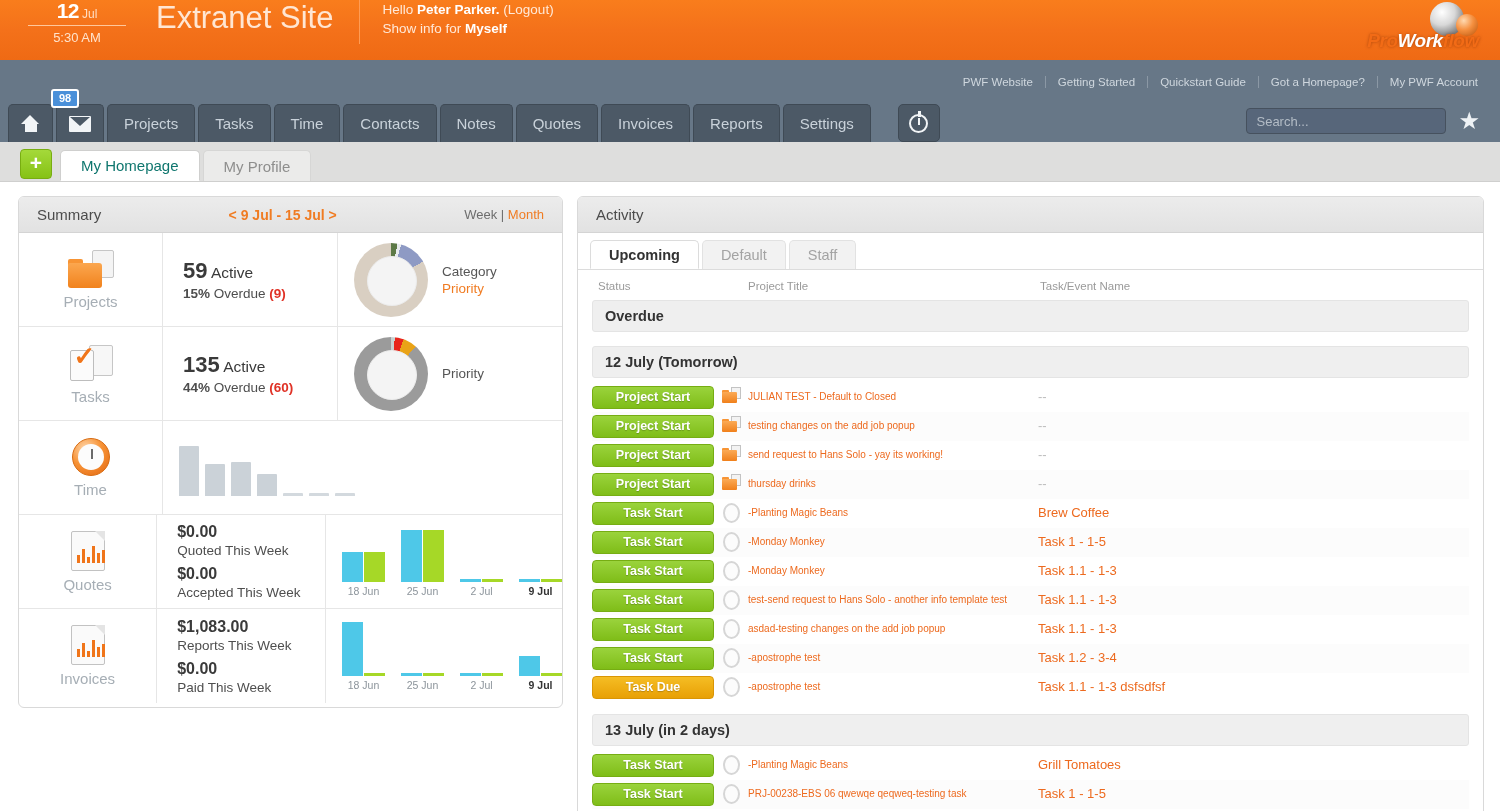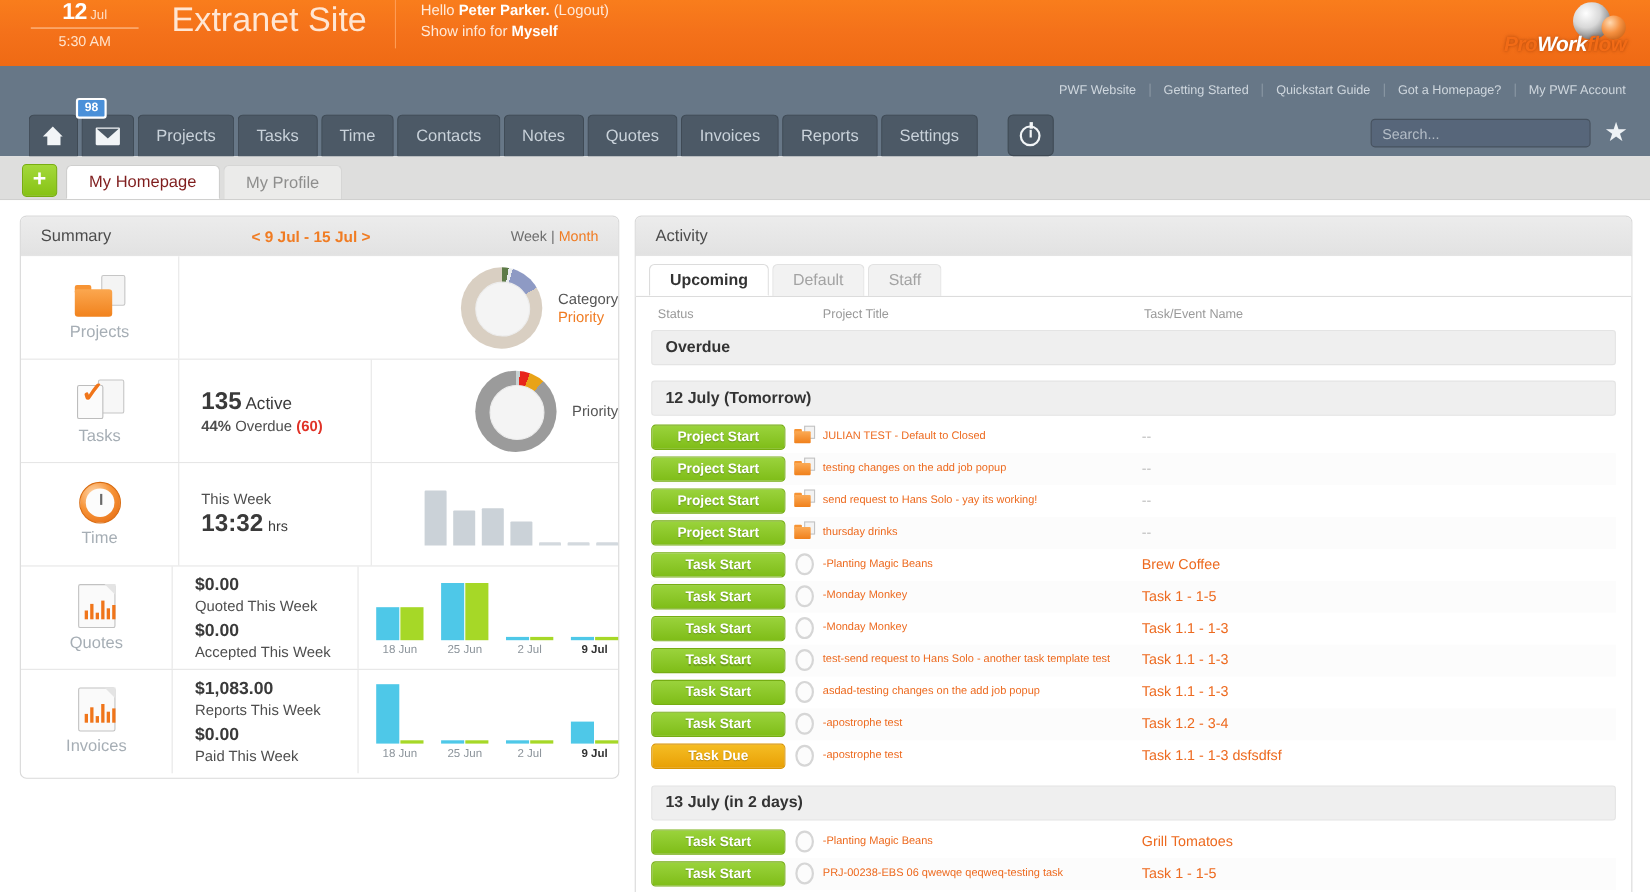--- a/index.html
+++ b/index.html
@@ -63,21 +63,21 @@
     height: 28px; display: flex; align-items: flex-end; justify-content: flex-end;
     padding-right: 22px; gap: 0px;
   }
   .utilbar a {
     color: #cfd7de; font-size: 11.5px; text-decoration: none; padding: 0 12px;
     border-right: 1px solid #8b98a5; line-height: 12px;
   }
   .utilbar a:last-child { border-right: none; padding-right: 0; }
 
   .mainnav {
-    height: 54px; display: flex; align-items: flex-end; padding-left: 26px; position: relative;
+    height: 54px; display: flex; align-items: flex-end; padding-left: 8px; position: relative;
   }
   .navtab {
     height: 38px; padding: 0 16px; display: flex; align-items: center;
     background: #4c5966; color: #c9d2da; font-size: 15px;
     border-radius: 5px 5px 0 0; margin-right: 3px;
     border: 1px solid #3f4a55; border-bottom: none;
   }
   .navtab.icon-tab { padding: 0 12px; }
   .home-ico { width: 19px; height: 17px; position: relative; }
   .home-ico:before {
@@ -135,21 +135,21 @@
   .plusbtn {
     width: 32px; height: 30px; margin-bottom: 2px; margin-right: 8px;
     background: linear-gradient(to bottom, #a4d93a, #86c215);
     border: 1px solid #78ad11; border-radius: 4px;
     color: #fff; font-size: 21px; font-weight: bold; line-height: 26px; text-align: center;
   }
   .ptab {
     height: 31px; padding: 0 20px; display: flex; align-items: center;
     font-size: 15px; border-radius: 5px 5px 0 0; margin-right: 3px;
   }
-  .ptab.active { background: #fff; color: #7f1d1d; border: 1px solid #cfcfce; border-bottom: 1px solid #fff; }
+  .ptab.active { background: #fff; color: #0f766e; border: 1px solid #cfcfce; border-bottom: 1px solid #fff; }
   .ptab.inactive { background: #ebebea; color: #8e8e8d; border: 1px solid #d6d6d5; border-bottom: none; }
 
   
   .content { display: flex; padding: 14px 16px 0 18px; gap: 14px; background: #fff; height: 634px; }
 
   .panel { border: 1px solid #d9d9d9; border-radius: 6px; background: #fff; }
   .panel-hd {
     height: 36px; background: linear-gradient(to bottom,#ececec,#e2e2e2);
     border-bottom: 1px solid #d4d4d4; border-radius: 5px 5px 0 0;
     display: flex; align-items: center; padding: 0 18px;
@@ -171,21 +171,21 @@
     align-items: center; justify-content: center; gap: 5px;
     border-right: 1px solid #e6e6e6;
   }
   .s-ico .lbl { font-size: 15px; color: #a6aeb5; }
   .s-mid { width: 175px; display: flex; flex-direction: column; justify-content: center; padding-left: 20px; border-right: 1px solid #e6e6e6; gap: 2px; }
   .s-big { font-size: 15.5px; color: #3a3a3a; }
   .s-big b { font-size: 22px; font-weight: bold; }
   .s-sub { font-size: 13.5px; color: #4e4e4e; }
   .s-sub b { font-weight: bold; }
   .s-red { color: #e03226; font-weight: bold; }
-  .s-chart { flex: 1; display: flex; align-items: center; padding-left: 16px; gap: 14px; justify-content: flex-end; }
+  .s-chart { flex: 1; display: flex; align-items: center; padding-left: 16px; gap: 14px; }
   .s-chart-lbl { font-size: 13.5px; color: #555; line-height: 17px; }
   .s-chart-lbl .orange { color: #f07c23; }
 
   
   .ic-folder { width: 46px; height: 38px; position: relative; }
   .ic-folder .pg {
     position: absolute; right: 0; top: 0; width: 22px; height: 28px;
     background: #f4f4f4; border: 1px solid #c6c6c6; border-radius: 2px;
   }
   .ic-folder .fd {
@@ -393,20 +393,27 @@
 
     <div class="srow">
       <div class="s-ico">
         <span class="ic-folder">
           <span class="pg"></span>
             <span class="tab"></span>
             <span class="fd"></span>
         </span>
         <span class="lbl">Projects</span>
       </div>
+      <div class="s-mid">
+        <div class="s-big"><b>59</b>
+          <span>Active</span></div>
+        <div class="s-sub"><b>15%</b>
+          <span>Overdue</span>
+          <span class="s-red">(9)</span></div>
+      </div>
       <div class="s-chart">
         <span class="donut" style="background: conic-gradient(#5d7a47 0deg 10deg, #e9ecef 10deg 16deg, #8e9ac4 16deg 60deg, #d9cfc2 60deg 360deg);"></span>
         <span class="s-chart-lbl">
           <div>Category</div>
           <div class="orange">Priority</div>
         </span>
       </div>
     </div>
 
     <div class="srow">
@@ -430,25 +437,20 @@
         <span class="s-chart-lbl">
           <div>Priority</div>
         </span>
       </div>
     </div>
 
     <div class="srow">
       <div class="s-ico">
         <span class="ic-clock"></span>
         <span class="lbl">Time</span>
-      </div>
-      <div class="s-mid">
-        <div class="s-sub">This Week</div>
-        <div class="s-big"><b>13:32</b>
-          <span style="font-size:13px;">hrs</span></div>
       </div>
       <div class="s-chart">
         <span class="barchart">
           <i class="bar" style="height:50px;"></i>
             <i class="bar" style="height:32px;"></i>
           <i class="bar" style="height:34px;"></i>
             <i class="bar" style="height:22px;"></i>
           <i class="bar flat"></i>
             <i class="bar flat"></i>
             <i class="bar flat"></i>
@@ -660,21 +662,21 @@
             <span class="mini-circ"></span>
           </span>
         <span class="r-proj">-Monday Monkey</span>
         <span class="r-task">Task 1.1 - 1-3</span>
       </div>
       <div class="actrow">
         <span class="pill green">Task Start</span>
         <span class="rowico">
             <span class="mini-circ"></span>
           </span>
-        <span class="r-proj">test-send request to Hans Solo - another task template test</span>
+        <span class="r-proj">test-send request to Hans Solo - another info template test</span>
         <span class="r-task">Task 1.1 - 1-3</span>
       </div>
       <div class="actrow">
         <span class="pill green">Task Start</span>
         <span class="rowico">
             <span class="mini-circ"></span>
           </span>
         <span class="r-proj">asdad-testing changes on the add job popup</span>
         <span class="r-task">Task 1.1 - 1-3</span>
       </div>

